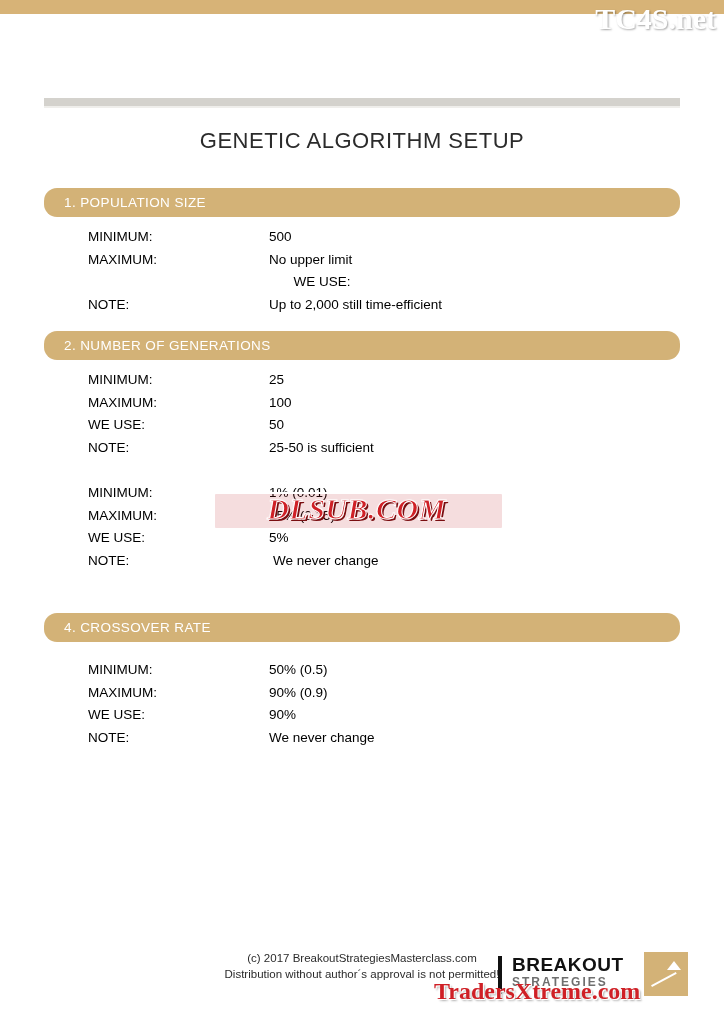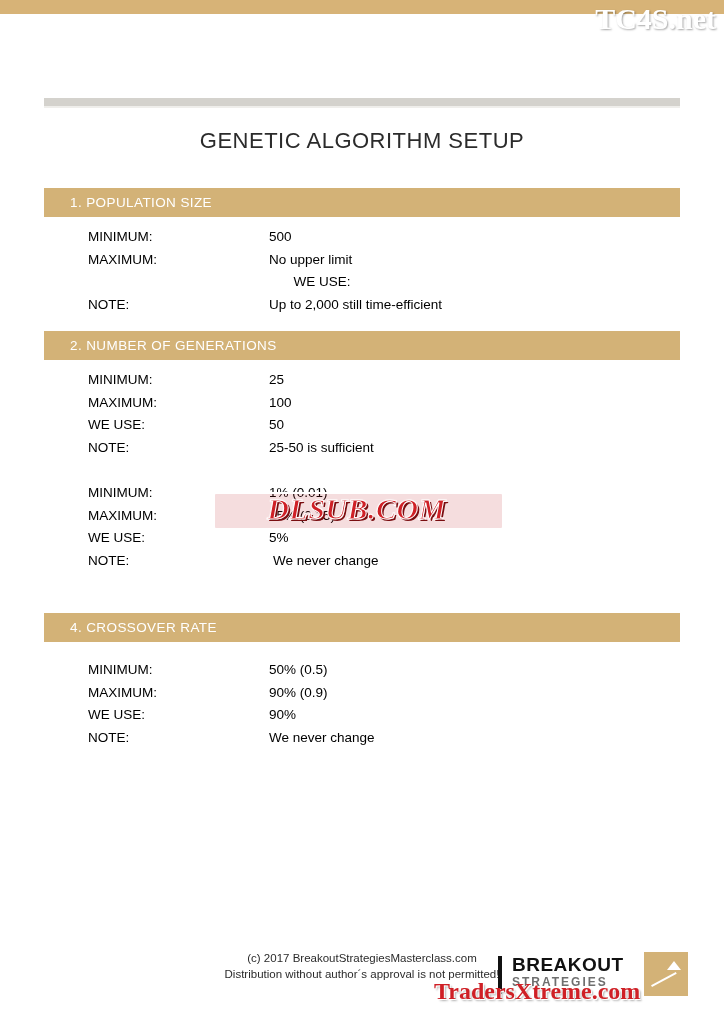--- a/index.html
+++ b/index.html
@@ -91,23 +91,24 @@
     left: 44px;
     width: 636px;
   }
 
   .section-header {
     background: #d3b277;
     color: #ffffff;
     font-size: 13.5px;
     height: 29px;
     line-height: 29px;
-    padding-left: 26px;
+    padding-left: 20px;
     box-sizing: border-box;
     letter-spacing: 0.4px;
+    border-radius: 13px;
   }
 
   .rows {
     padding-top: 9px;
   }
   .row {
     display: flex;
     font-size: 13.5px;
     color: #000000;
     height: 22.5px;

